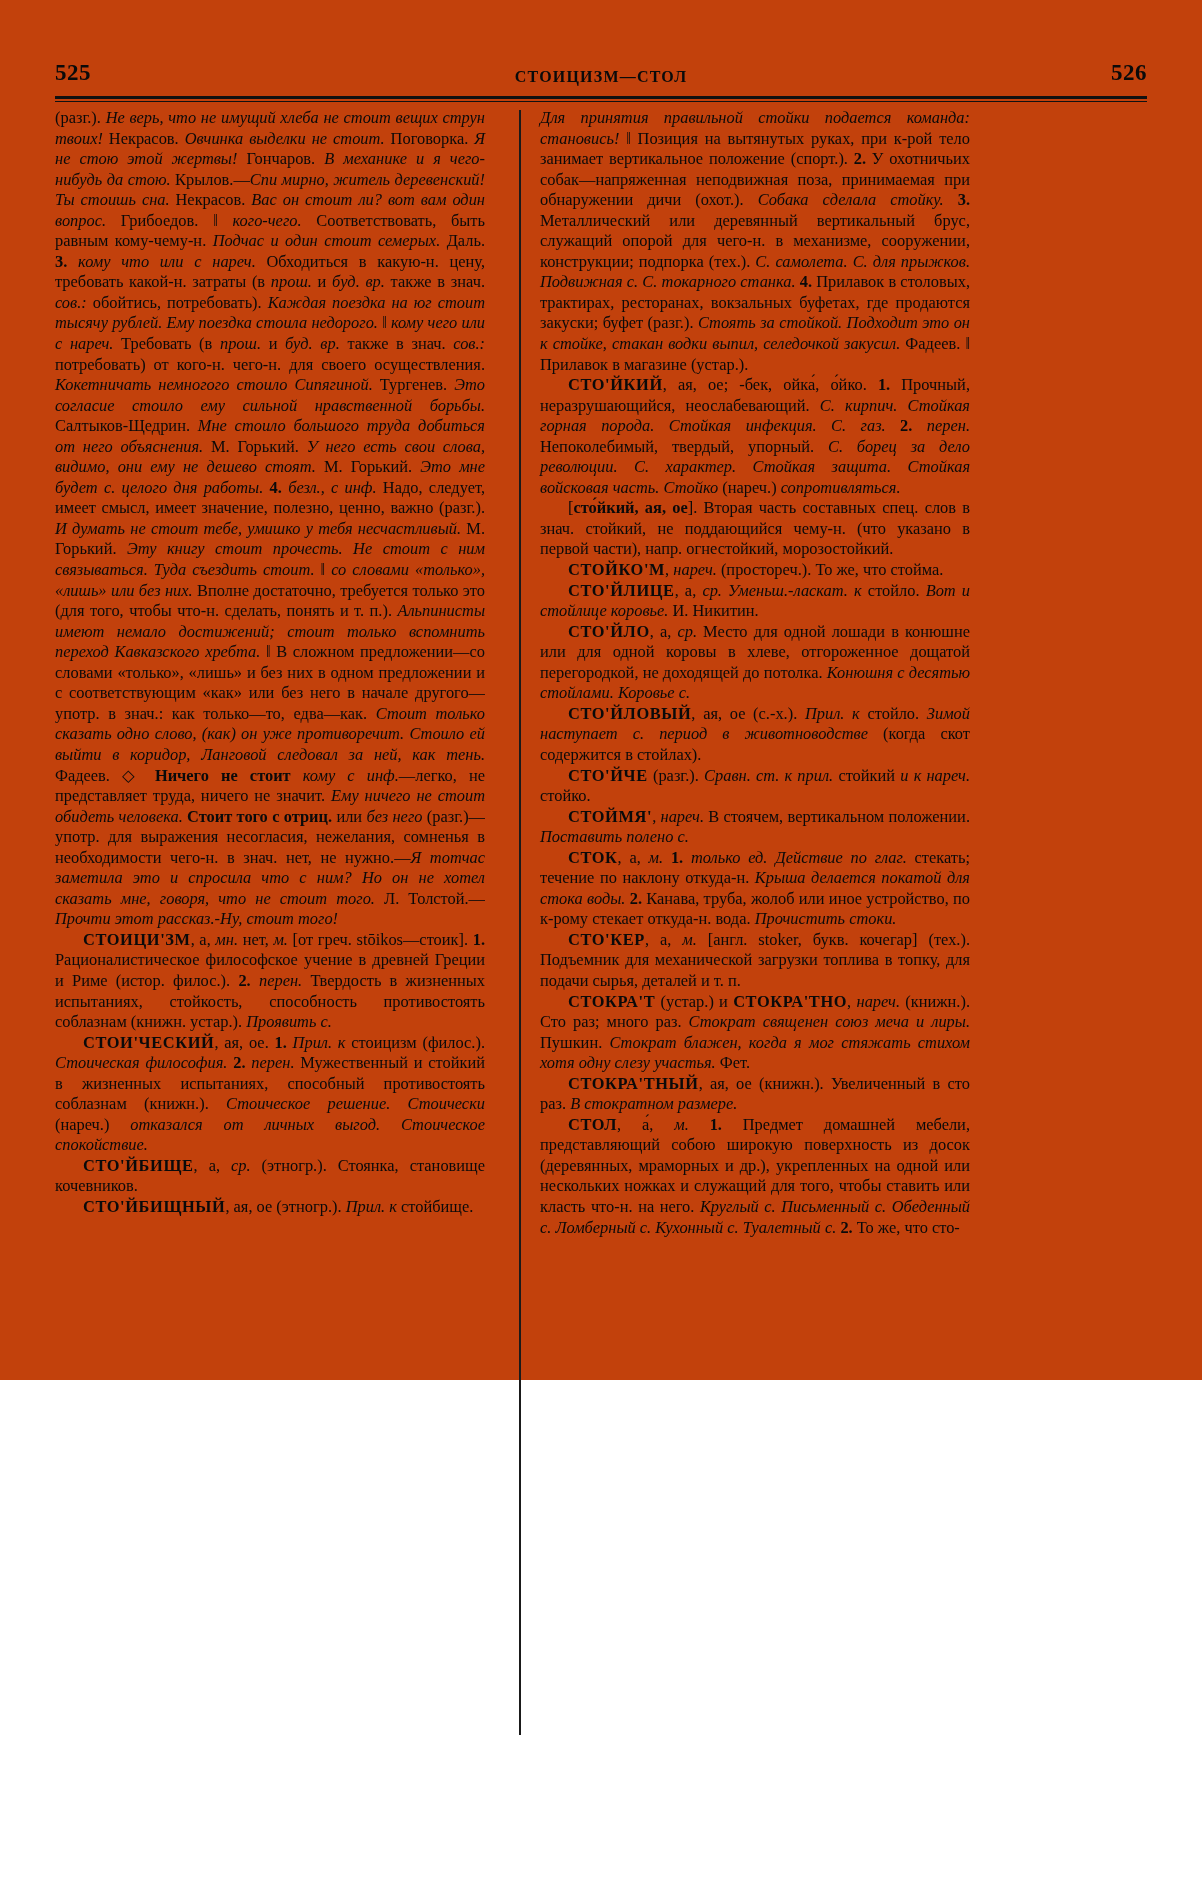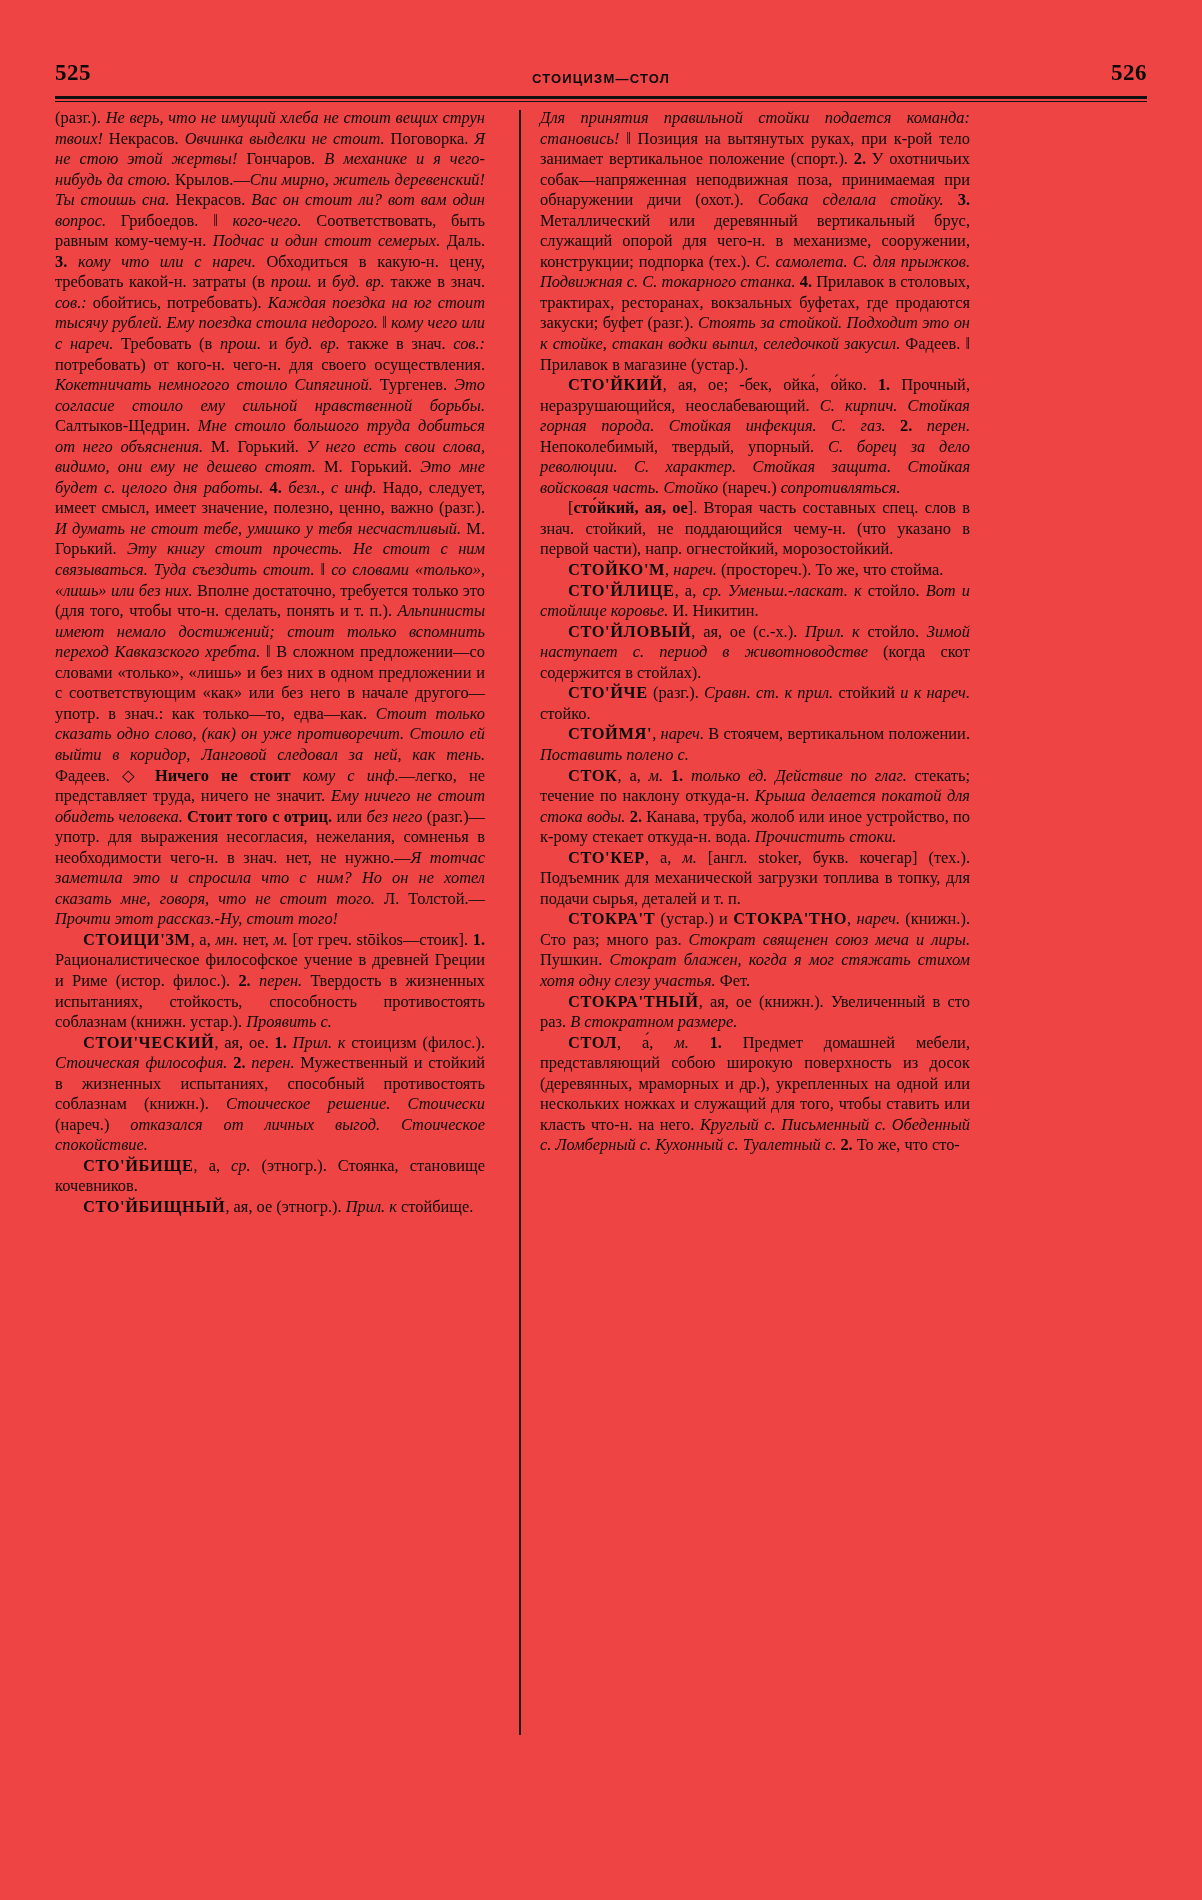--- a/index.html
+++ b/index.html
@@ -14,46 +14,46 @@
     font-family: "Liberation Serif", "DejaVu Serif", serif;
     color: #0a0a0a;
     position: relative;
     overflow: hidden;
   }
 
   .page {
     position: absolute;
     left: 0; top: 0;
     width: 1202px;
-    height: 1900px;
-    background: #ef4444;
+    height: 1380px;
+    background: #c2410c;
   }
 
   
   .running-head {
     position: absolute;
     left: 55px;
     top: 52px;
     width: 1092px;
     height: 34px;
     display: flex;
     align-items: flex-end;
     justify-content: space-between;
     font-weight: bold;
   }
   .folio {
     font-size: 23px;
     letter-spacing: 0.5px;
     font-family: "Liberation Serif", serif;
   }
   .head-title {
-    font-size: 13px;
+    font-size: 16px;
     letter-spacing: 1.2px;
     text-transform: uppercase;
-    font-family: Liberation Sans, sans-serif;
+    font-family: Liberation Serif, serif;
   }
 
   .head-rule {
     position: absolute;
     left: 55px;
     top: 96px;
     width: 1092px;
     height: 0;
     border-top: 3px solid #111;
     border-bottom: 1px solid #111;
@@ -125,20 +125,21 @@
         <p class="entry"><b class="hw">СТО'ЙБИЩЕ</b>, а, <i>ср.</i> (этногр.). Стоянка, становище кочевников.</p>
         <p class="entry"><b class="hw">СТО'ЙБИЩНЫЙ</b>, ая, ое (этногр.). <i>Прил. к</i> стойбище.</p>
       </div>
     <div class="divider"></div>
     <div class="col col-right" id="col-right">
         <p class="cont"><i>Для принятия правильной стойки подается команда: становись!</i> ǁ Позиция на вытянутых руках, при к-рой тело занимает вертикальное положение (спорт.). <b>2.</b> У охотничьих собак—напряженная неподвижная поза, принимаемая при обнаружении дичи (охот.). <i>Собака сделала стойку.</i> <b>3.</b> Металлический или деревянный вертикальный брус, служащий опорой для чего-н. в механизме, сооружении, конструкции; подпорка (тех.). <i>С. самолета. С. для прыжков. Подвижная с. С. токарного станка.</i> <b>4.</b> Прилавок в столовых, трактирах, ресторанах, вокзальных буфетах, где продаются закуски; буфет (разг.). <i>Стоять за стойкой. Подходит это он к стойке, стакан водки выпил, селедочкой закусил.</i> Фадеев. ǁ Прилавок в магазине (устар.).</p>
         <p class="entry"><b class="hw">СТО'ЙКИЙ</b>, ая, ое; -бек, ойка́, о́йко. <b>1.</b> Прочный, неразрушающийся, неослабевающий. <i>С. кирпич. Стойкая горная порода. Стойкая инфекция. С. газ.</i> <b>2.</b> <i>перен.</i> Непоколебимый, твердый, упорный. <i>С. борец за дело революции. С. характер. Стойкая защита. Стойкая войсковая часть. Стойко</i> (нареч.) <i>сопротивляться.</i></p>
         <p class="entry bracket-entry">[<b>сто́йкий, ая, ое</b>]. Вторая часть составных спец. слов в знач. стойкий, не поддающийся чему-н. (что указано в первой части), напр. огнестойкий, морозостойкий.</p>
         <p class="entry"><b class="hw">СТОЙКО'М</b>, <i>нареч.</i> (простореч.). То же, что стойма.</p>
         <p class="entry"><b class="hw">СТО'ЙЛИЦЕ</b>, а, <i>ср. Уменьш.-ласкат. к</i> стойло. <i>Вот и стойлице коровье.</i> И. Никитин.</p>
+        <p class="entry"><b class="hw">СТО'ЙЛО</b>, а, <i>ср.</i> Место для одной лошади в конюшне или для одной коровы в хлеве, отгороженное дощатой перегородкой, не доходящей до потолка. <i>Конюшня с десятью стойлами. Коровье с.</i></p>
         <p class="entry"><b class="hw">СТО'ЙЛОВЫЙ</b>, ая, ое (с.-х.). <i>Прил. к</i> стойло. <i>Зимой наступает с. период в животноводстве</i> (когда скот содержится в стойлах).</p>
         <p class="entry"><b class="hw">СТО'ЙЧЕ</b> (разг.). <i>Сравн. ст. к прил.</i> стойкий <i>и к нареч.</i> стойко.</p>
         <p class="entry"><b class="hw">СТОЙМЯ'</b>, <i>нареч.</i> В стоячем, вертикальном положении. <i>Поставить полено с.</i></p>
         <p class="entry"><b class="hw">СТОК</b>, а, <i>м.</i> <b>1.</b> <i>только ед. Действие по глаг.</i> стекать; течение по наклону откуда-н. <i>Крыша делается покатой для стока воды.</i> <b>2.</b> Канава, труба, жолоб или иное устройство, по к-рому стекает откуда-н. вода. <i>Прочистить стоки.</i></p>
         <p class="entry"><b class="hw">СТО'КЕР</b>, а, <i>м.</i> [англ. stoker, букв. кочегар] (тех.). Подъемник для механической загрузки топлива в топку, для подачи сырья, деталей и т. п.</p>
         <p class="entry"><b class="hw">СТОКРА'Т</b> (устар.) и <b class="hw">СТОКРА'ТНО</b>, <i>нареч.</i> (книжн.). Сто раз; много раз. <i>Стократ священен союз меча и лиры.</i> Пушкин. <i>Стократ блажен, когда я мог стяжать стихом хотя одну слезу участья.</i> Фет.</p>
         <p class="entry"><b class="hw">СТОКРА'ТНЫЙ</b>, ая, ое (книжн.). Увеличенный в сто раз. <i>В стократном размере.</i></p>
         <p class="entry"><b class="hw">СТОЛ</b>, а́, <i>м.</i> <b>1.</b> Предмет домашней мебели, представляющий собою широкую поверхность из досок (деревянных, мраморных и др.), укрепленных на одной или нескольких ножках и служащий для того, чтобы ставить или класть что-н. на него. <i>Круглый с. Письменный с. Обеденный с. Ломберный с. Кухонный с. Туалетный с.</i> <b>2.</b> То же, что сто-</p>
       </div>
   </div>

